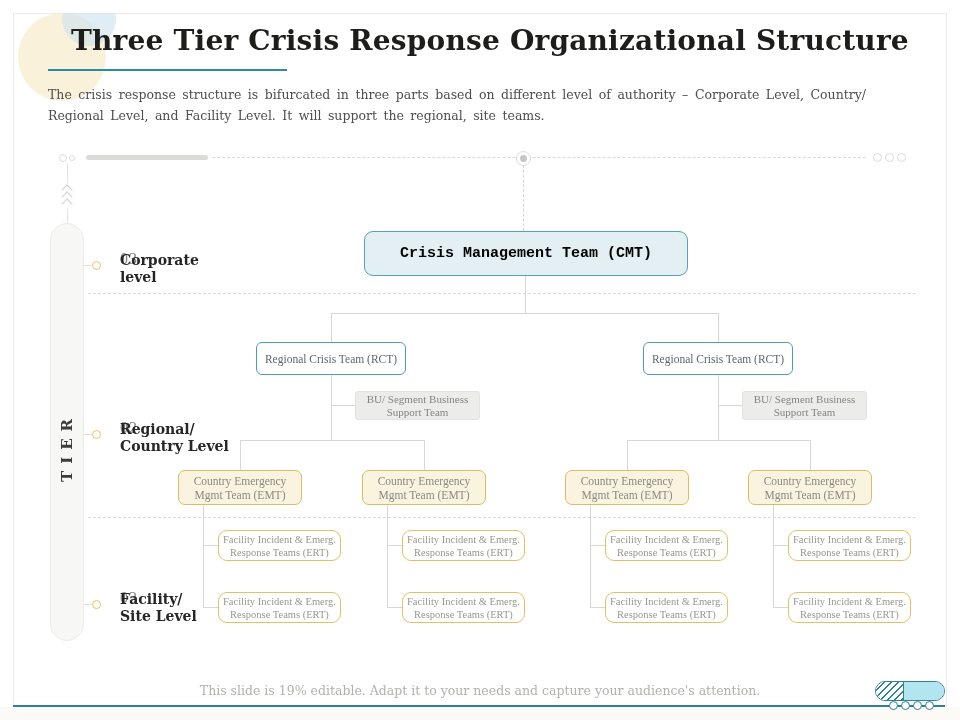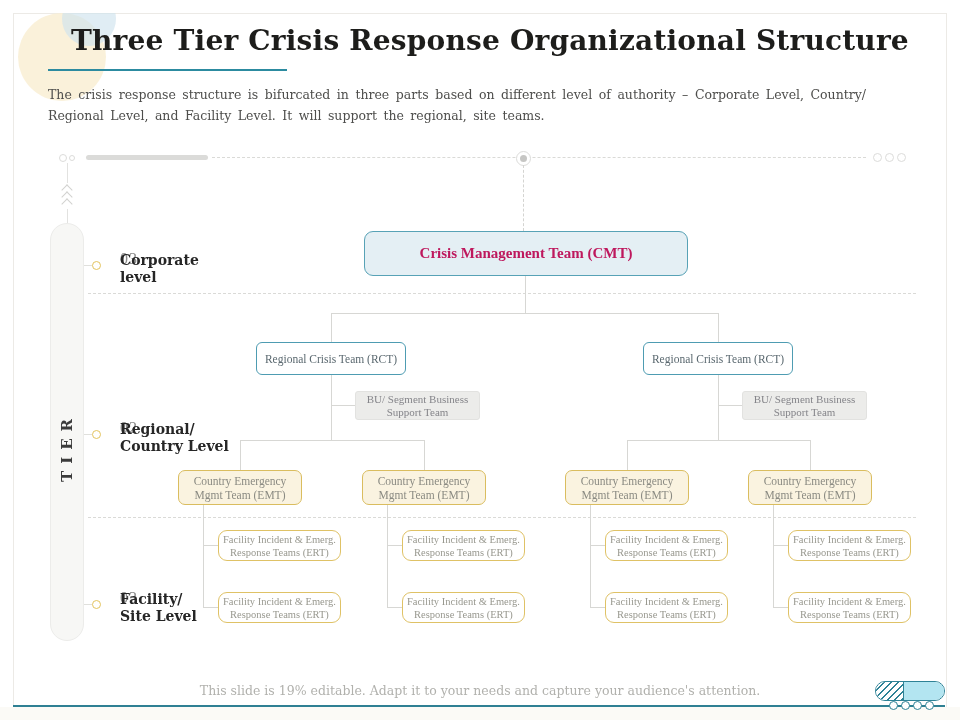--- a/index.html
+++ b/index.html
@@ -37,21 +37,21 @@
   .tier-label{position:absolute;left:120px;font-size:14px;font-weight:700;color:#262626;
               line-height:17px;white-space:pre;}
   .ydot{position:absolute;width:9px;height:9px;border-radius:50%;background:#fff;
         border:1.5px solid #e3c45e;box-sizing:border-box;}
   .ystub{position:absolute;width:8px;height:1px;background:#e0e0dc;}
   .box{position:absolute;display:flex;align-items:center;justify-content:center;
        text-align:center;white-space:pre;box-sizing:border-box;
        font-family:"Liberation Serif","DejaVu Serif",serif;}
   .cmt{left:364px;top:231px;width:324px;height:45px;background:#e4eff4;
        border:1.5px solid #57a2b6;border-radius:9px;font-size:15px;font-weight:700;
-       color:#be185d;font-family:Liberation Serif, serif;}
+       color:#000000;font-family:Liberation Mono, monospace;}
   .rct{top:342px;width:150px;height:33px;background:#fff;border:1.4px solid #4e9cb2;
        border-radius:6px;font-size:11.5px;color:#5a686f;}
   .bu{top:391px;width:125px;height:29px;background:#ececea;border:1px solid #e2e2e0;
       border-radius:3px;font-size:11px;line-height:13px;color:#85858a;}
   .emt{top:470px;width:124px;height:35px;background:#faf3e0;border:1.4px solid #dabd5f;
        border-radius:7px;font-size:11.5px;line-height:14px;color:#8a8a82;}
   .ert{width:123px;height:31px;background:#fff;border:1.3px solid #dfc266;
        border-radius:9px;font-size:10.5px;line-height:13px;color:#98988f;}
   .footer-note{position:absolute;left:0;top:683px;width:960px;text-align:center;
                font-size:12.5px;color:#b1b1ad;}

